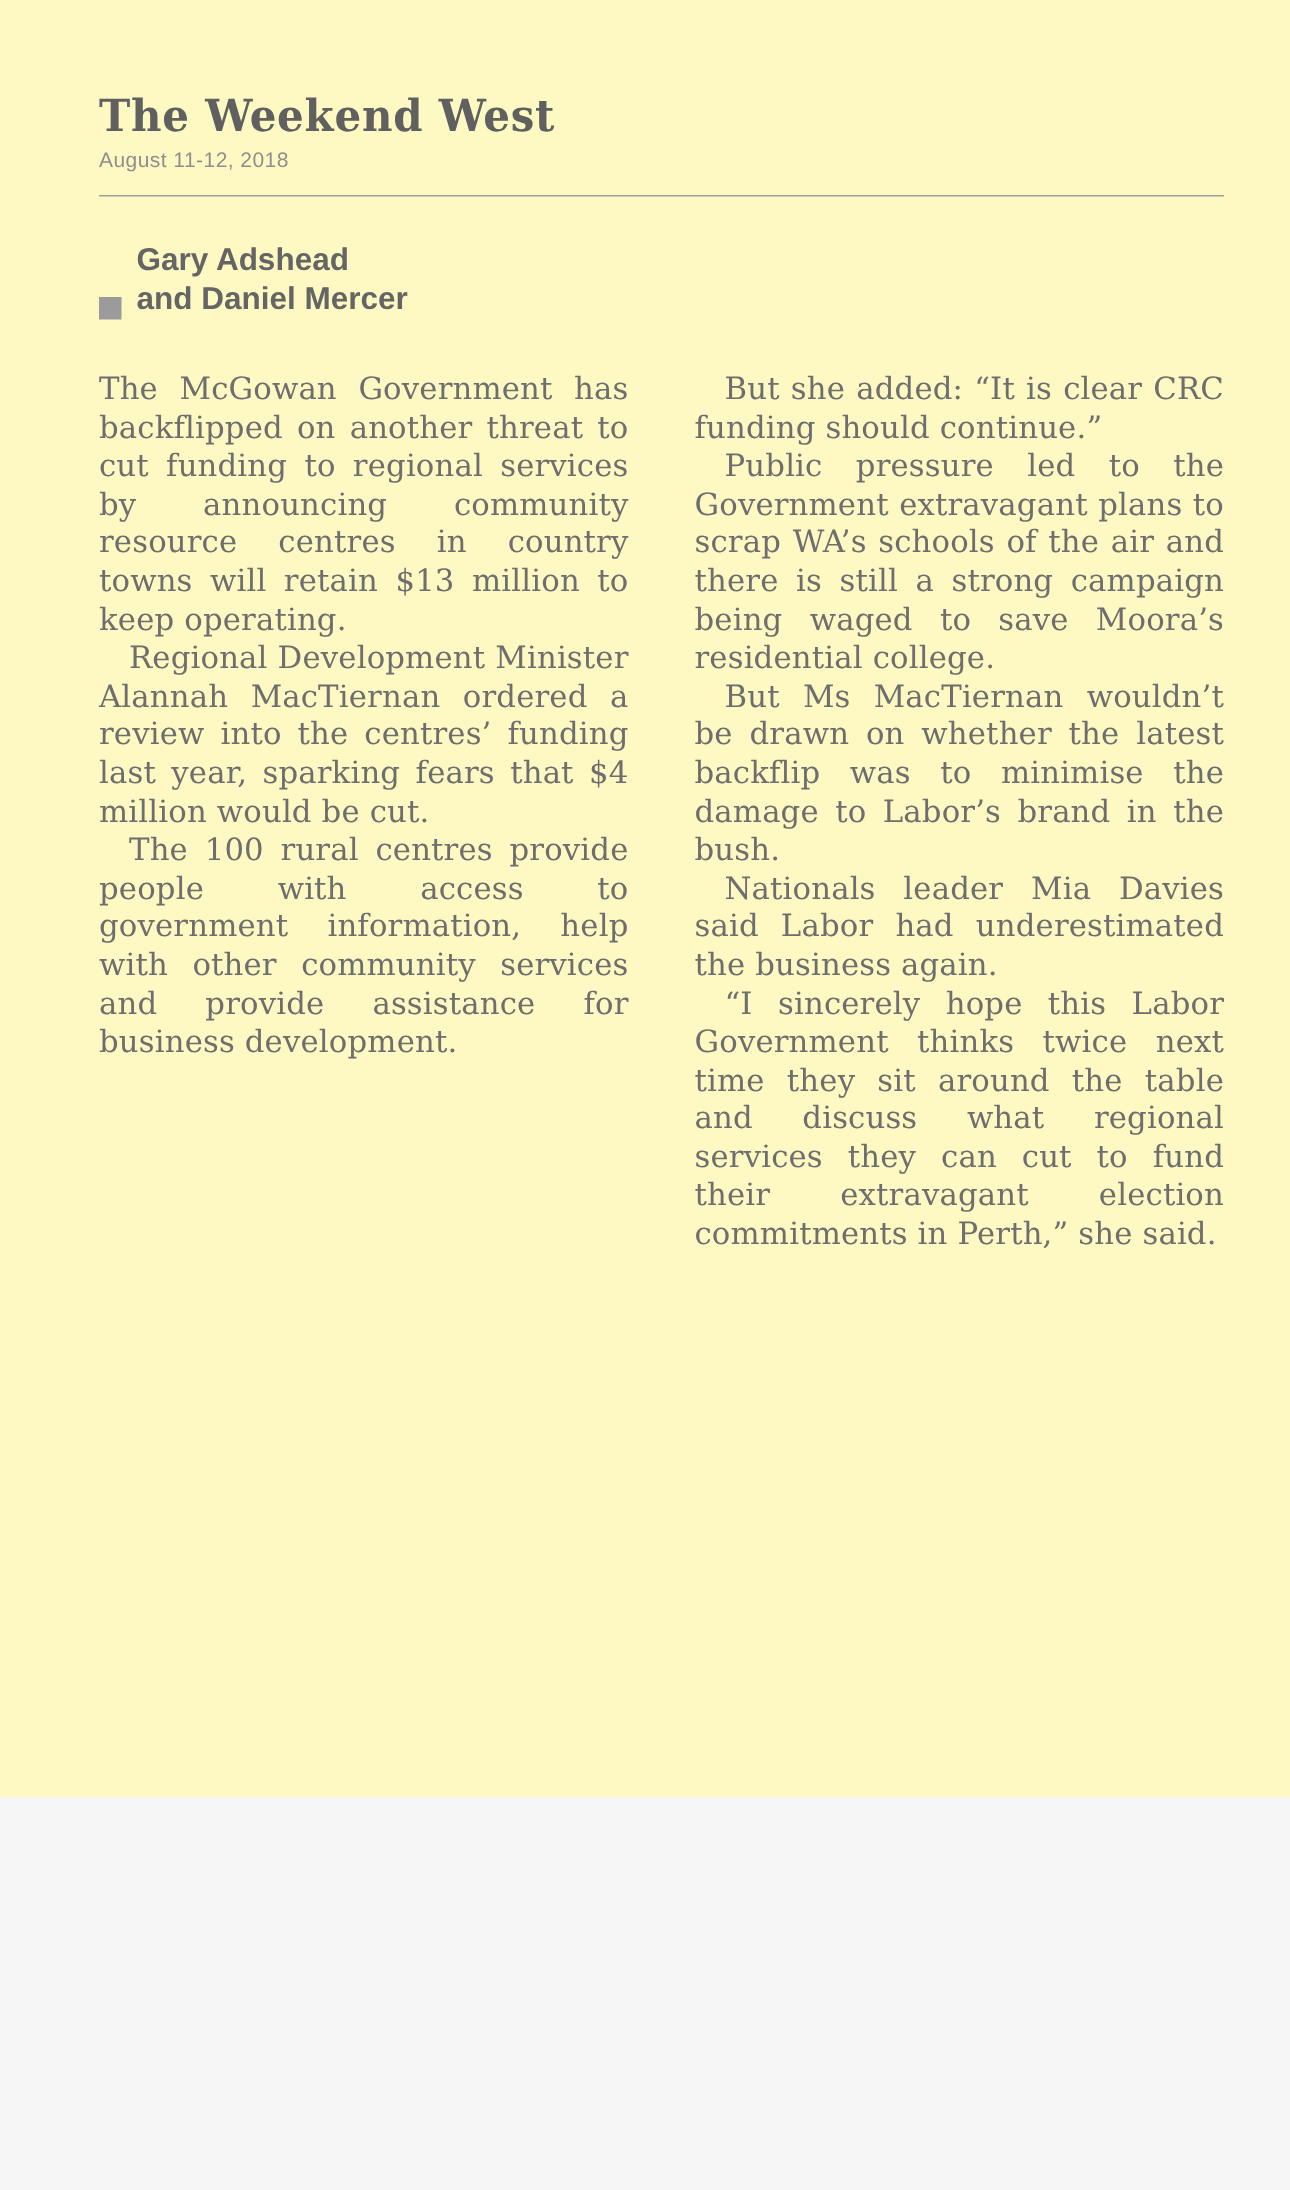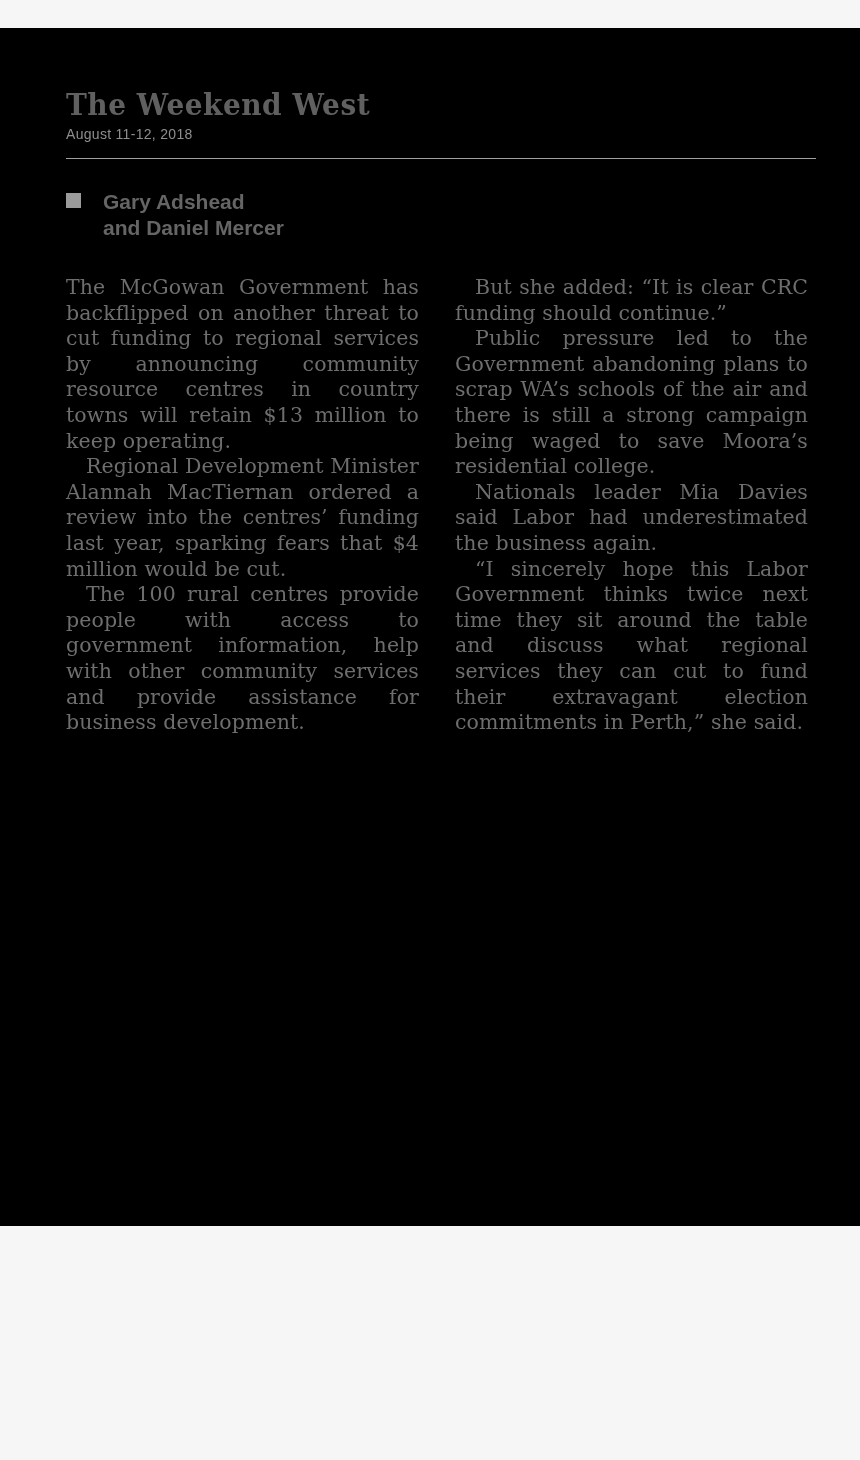--- a/index.html
+++ b/index.html
@@ -7,23 +7,22 @@
   html, body {
     width: 860px;
     background: #f6f6f6;
     font-family: "Liberation Sans", sans-serif;
   }
 
   .page {
     position: relative;
     width: 860px;
     height: 1198px;
-    background: #000000;
+    background: #fef9c3;
     overflow: hidden;
-    margin-top: 28px;
   }
 
   .inner {
     padding: 62px 44px 0 66px;
   }
 
   
   .masthead-title {
     font-family: "DejaVu Serif", serif;
     font-weight: bold;
@@ -66,22 +65,22 @@
     line-height: 148px;
     transform: scaleX(0.86);
     transform-origin: left center;
     white-space: nowrap;
   }
 
   
   .byline {
     margin-top: 30px;
     display: flex;
-    align-items: flex-start;
-    gap: 22px;
+    align-items: flex-end;
+    gap: 10px;
   }
   .byline-square {
     width: 15px;
     height: 15px;
     background: #9b9b9b;
     margin-top: 4px;
     flex: 0 0 auto;
   }
   .byline-names {
     font-family: "Liberation Sans", sans-serif;
@@ -89,20 +88,21 @@
     font-size: 21px;
     line-height: 26px;
     color: #656565;
   }
 
   
   .article-columns {
     margin-top: 34px;
     display: flex;
     gap: 36px;
+    justify-content: space-between;
   }
   .col {
     width: 353px;
     flex: 0 0 auto;
   }
   .col p {
     font-family: "DejaVu Serif", serif;
     font-size: 20.5px;
     line-height: 25.6px;
     color: #6e6e6e;
@@ -133,20 +133,21 @@
     </div>
 
     <div class="article-columns">
       <div class="col">
         <p>The McGowan Government has backflipped on another threat to cut funding to regional services by announcing community resource centres in country towns will retain $13 million to keep operating.</p>
         <p class="indent">Regional Development Minister Alannah MacTiernan ordered a review into the centres’ funding last year, sparking fears that $4 million would be cut.</p>
         <p class="indent">The 100 rural centres provide people with access to government information, help with other community services and provide assistance for business development.</p>
       </div>
       <div class="col">
         <p class="indent">But she added: “It is clear CRC funding should continue.”</p>
-        <p class="indent">Public pressure led to the Government abandoning plans to scrap WA’s schools of the air and there is still a strong campaign being waged to save Moora’s residential college.</p>
+        <p class="indent">Public pressure led to the Government extravagant plans to scrap WA’s schools of the air and there is still a strong campaign being waged to save Moora’s residential college.</p>
+        <p class="indent">But Ms MacTiernan wouldn’t be drawn on whether the latest backflip was to minimise the damage to Labor’s brand in the bush.</p>
         <p class="indent">Nationals leader Mia Davies said Labor had underestimated the business again.</p>
         <p class="indent">“I sincerely hope this Labor Government thinks twice next time they sit around the table and discuss what regional services they can cut to fund their extravagant election commitments in Perth,” she said.</p>
       </div>
     </div>
 
   </div>
 </div>
 
 </body></html>

